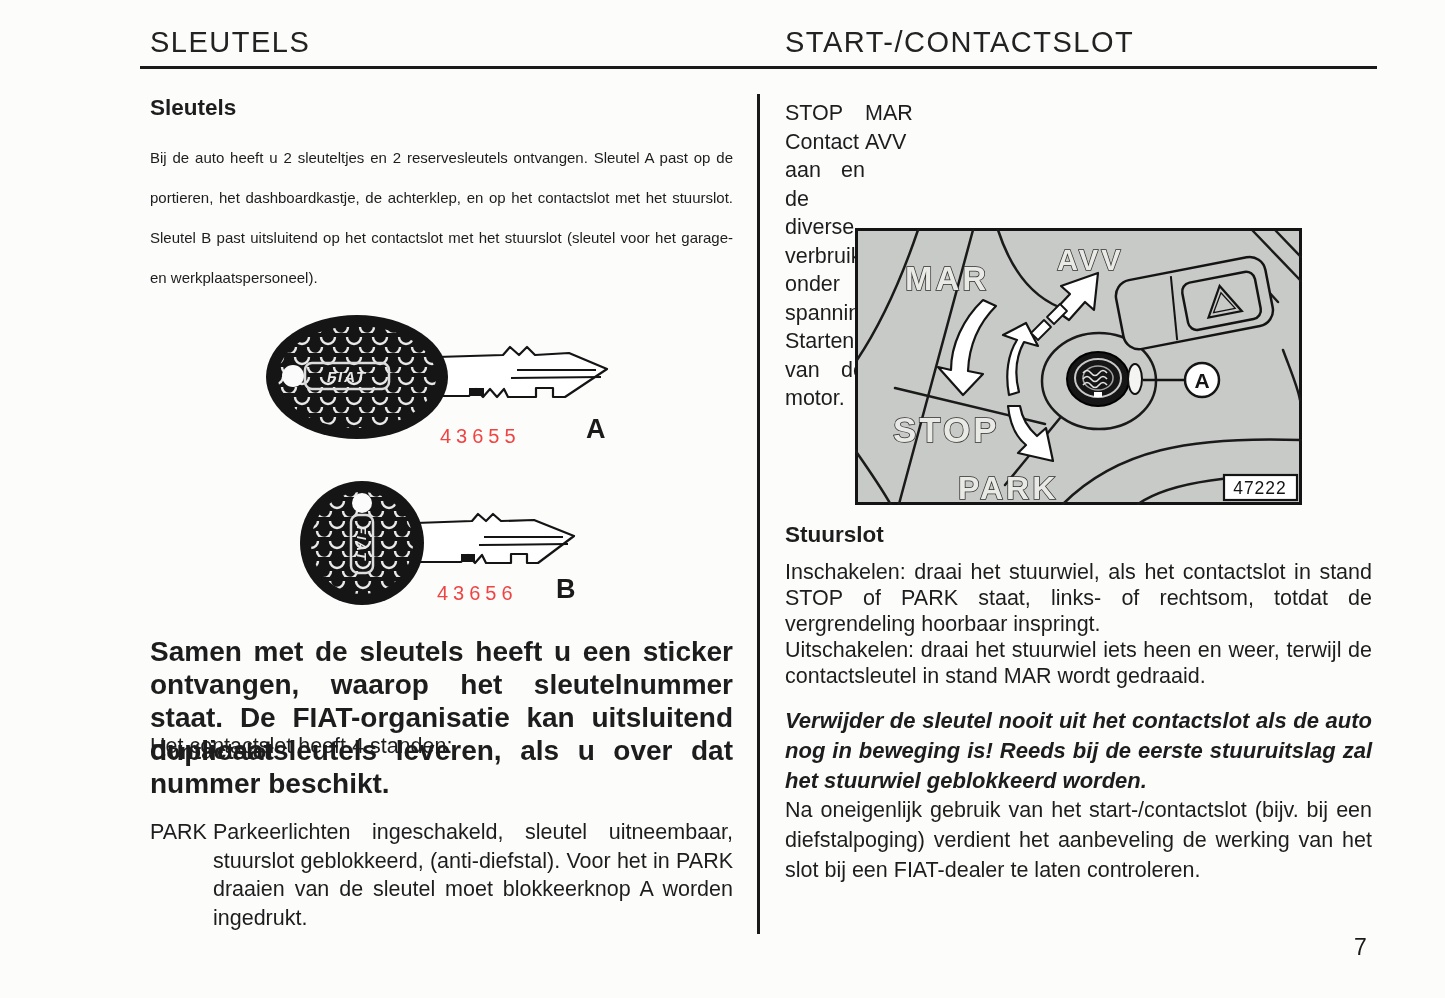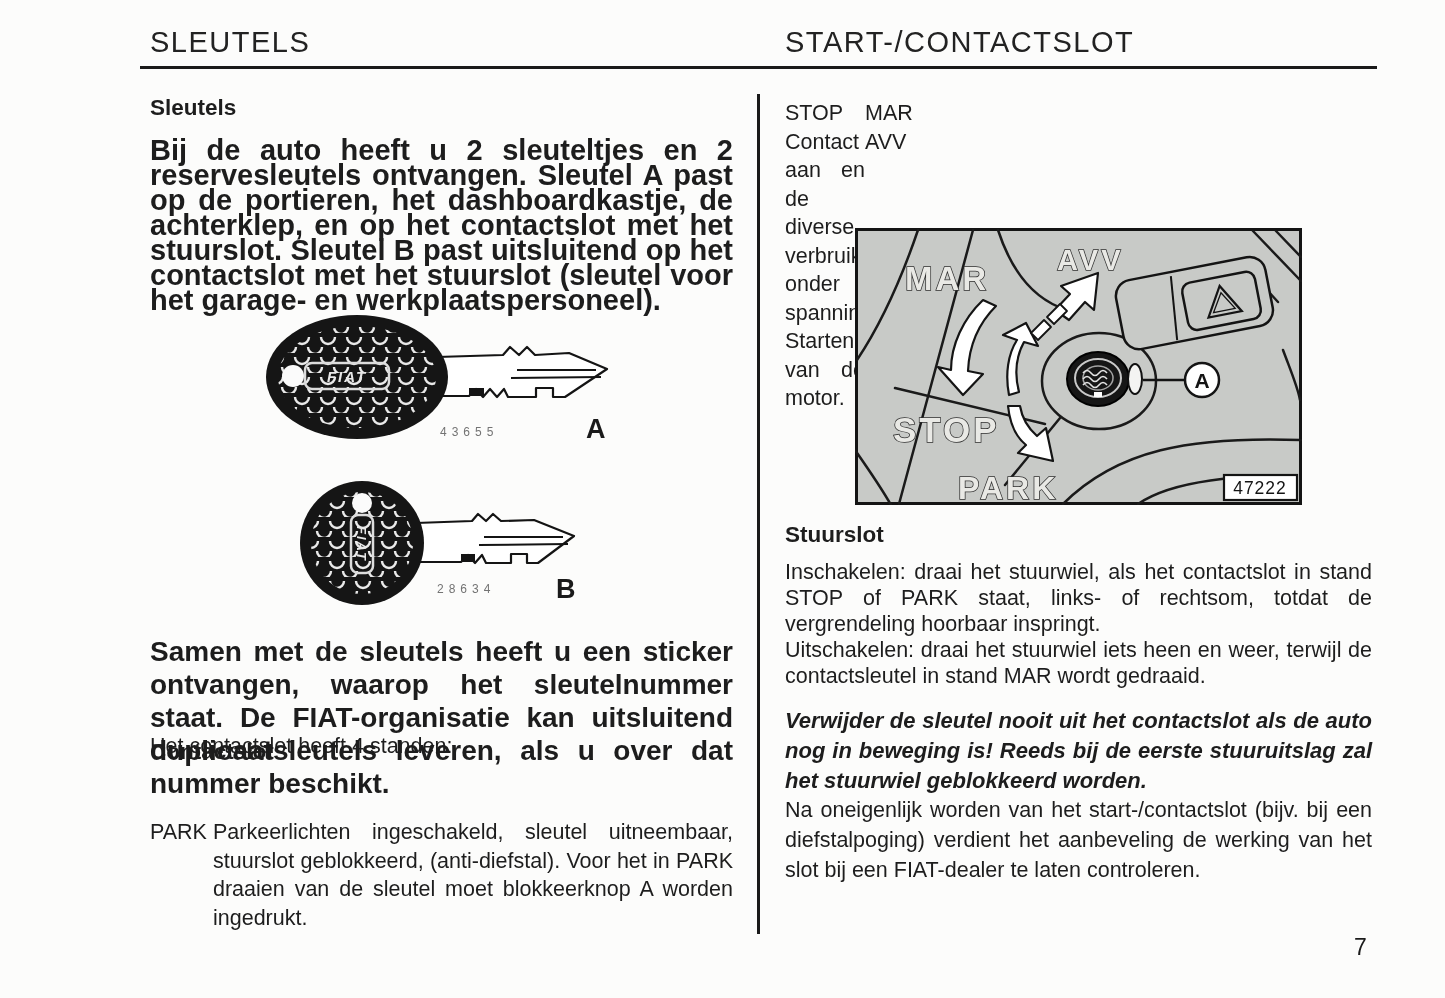--- a/index.html
+++ b/index.html
@@ -11,30 +11,30 @@
     padding-left:20px;
   }
   .abs{position:absolute;}
   .col-header{
     font-size:29px; font-weight:400; letter-spacing:1.5px; color:#222;
     white-space:nowrap;
   }
   .rule{background:#1a1a1a;}
   .divider{background:#1a1a1a;}
   .sub-title{font-size:22.5px; font-weight:700;}
-  .body-text{font-size:29px; line-height:25px; text-align:justify;font-weight:bold;}
+  .body-text{font-size:15px; line-height:40px; text-align:justify;}
   .dl{display:grid; column-gap:0; font-size:21.5px; line-height:28.5px;}
   .dl .term{font-weight:400;}
   .dl .desc{text-align:justify;}
   .dl-right{grid-template-columns:80px 1fr;}
   .dl-left{grid-template-columns:63px 1fr;}
   .bold-note{font-size:28px; line-height:33px; font-weight:700; text-align:justify;}
   .warning{font-size:22px; line-height:30px; font-weight:700; text-align:justify;font-style:italic;}
   .para{font-size:21.5px; line-height:26px; text-align:justify; margin:0;}
-  .key-code{font-size:12px; letter-spacing:5px; color:#737373; white-space:nowrap;}
+  .key-code{font-size:20px; letter-spacing:5px; color:#ef4444; white-space:nowrap;}
   .key-letter{font-size:27px; font-weight:700; color:#1a1a1a;}
   .page-number{font-size:23px; color:#1a1a1a;}
   svg text{font-family:"Liberation Sans","DejaVu Sans",sans-serif;}
   .fig-label{
     font-weight:700; letter-spacing:3px;
     fill:#e9e9e5; stroke:#2f2f2f; stroke-width:1.5px; paint-order:stroke;
   }
 </style>
 </head>
 <body>
@@ -86,21 +86,21 @@
       <path d="M184,60 L263,60 M179,68 L268,67" stroke="#141414" stroke-width="2" fill="none"></path>
     </g>
     <g>
       <circle cx="62" cy="66" r="62" fill="#151515"></circle>
       <circle cx="62" cy="66" r="51" fill="url(#dimpB)"></circle>
       <circle cx="62" cy="26" r="10" fill="#fbfbfb"></circle>
       <rect x="51" y="38" width="22" height="58" rx="7" fill="none" stroke="#dcdcdc" stroke-width="2.5"></rect>
       <text transform="rotate(90 62 67)" x="62" y="72" text-anchor="middle" font-size="13" font-weight="700" font-style="italic" letter-spacing="2" fill="#e8e8e8">FIAT</text>
     </g>
   </svg>
-  <div class="abs key-code" style="left:437px; top:582px;">28634</div>
+  <div class="abs key-code" style="left:437px; top:582px;">43656</div>
   <div class="abs key-letter" style="left:556px; top:574px;">B</div>
 
   <div class="abs bold-note" style="left:150px; top:635px; width:583px;">Samen met de sleutels heeft u een sticker ontvangen, waarop het sleutelnummer staat. De FIAT-organisatie kan uitsluitend duplicaatsleutels leveren, als u over dat nummer beschikt.</div>
 
   <div class="abs sub-title" style="left:150px; top:739px;text-align:right;">Contactslot</div>
 
   <div class="abs" style="left:150px; top:734px; font-size:21.5px;">Het contactslot heeft 4 standen:</div>
 
   <div class="abs dl dl-left" style="left:150px; top:818px; width:583px;">
     <div class="term">PARK</div>
@@ -183,17 +183,17 @@
 
   <div class="abs sub-title" style="left:785px; top:522px;">Stuurslot</div>
 
   <div class="abs" style="left:785px; top:559px; width:587px;">
     <p class="para">Inschakelen: draai het stuurwiel, als het contactslot in stand STOP of PARK staat, links- of rechtsom, totdat de vergrendeling hoorbaar inspringt.</p>
     <p class="para">Uitschakelen: draai het stuurwiel iets heen en weer, terwijl de contactsleutel in stand MAR wordt gedraaid.</p>
   </div>
 
   <div class="abs warning" style="left:785px; top:706px; width:587px;">Verwijder de sleutel nooit uit het contactslot als de auto nog in beweging is! Reeds bij de eerste stuuruitslag zal het stuurwiel geblokkeerd worden.</div>
 
-  <div class="abs para" style="left:785px; top:795px; width:587px; line-height:30px;">Na oneigenlijk worden van het start-/contactslot (bijv. bij een diefstalpoging) verdient het aanbeveling de werking van het slot bij een FIAT-dealer te laten controleren.</div>
+  <div class="abs para" style="left:785px; top:795px; width:587px; line-height:30px;">Na oneigenlijk gebruik van het start-/contactslot (bijv. bij een diefstalpoging) verdient het aanbeveling de werking van het slot bij een FIAT-dealer te laten controleren.</div>
 
   <div class="abs page-number" style="left:1354px; top:934px;">7</div>
 
 </div>
 
 </body></html>

